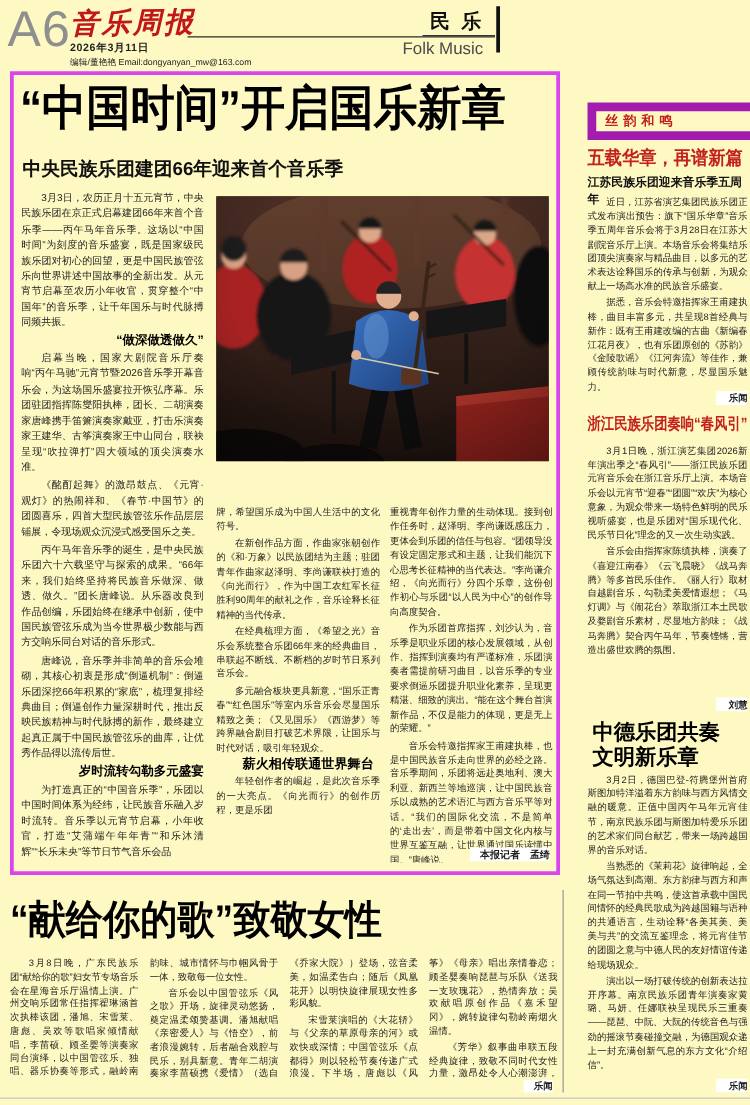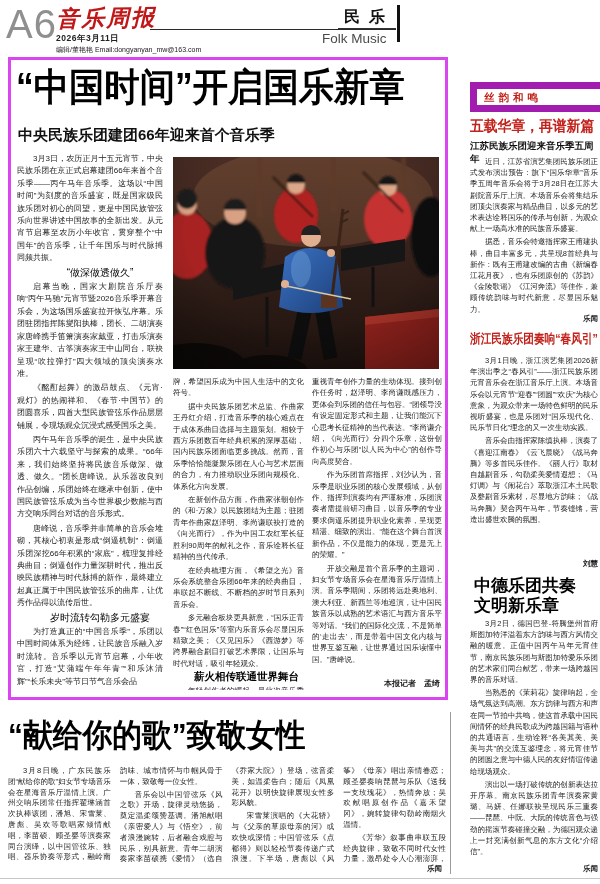--- a/index.html
+++ b/index.html
@@ -1,41 +1,41 @@
 <!DOCTYPE html>
 <html><head>
 <meta charset="utf-8">
 <style>
   html,body{margin:0;padding:0;background:#e9e9e9;}
-  .page{position:relative;width:600px;height:884px;background:#ffffff;margin:0 auto;
+  .page{position:relative;width:600px;height:884px;background:#fef9c3;margin:0 auto;
         font-family:"Liberation Sans","DejaVu Sans",sans-serif;color:#1a1a1a;overflow:hidden;}
   .abs{position:absolute;}
   
   .pageno{left:6px;top:2px;font-size:40px;color:#8f8f8f;font-weight:500;letter-spacing:1px;}
   .logo{left:56px;top:3px;font-size:23px;color:#c01818;font-weight:bold;font-style:italic;
         font-family:"DejaVu Serif","Liberation Serif",serif;letter-spacing:2px;transform:rotate(-1deg);}
   .hrule{left:150px;top:29px;width:246px;height:1px;background:#2a2a2a;}
   .hdate{left:56px;top:33px;font-size:8.5px;font-weight:600;color:#222;letter-spacing:.5px;text-align:right;}
   .heditor{left:56px;top:45px;font-size:7px;color:#222;}
   .seccn{left:344px;top:7px;font-size:16px;font-weight:700;letter-spacing:9px;color:#111;white-space:nowrap;}
   .secrule{left:338px;top:28px;width:58px;height:1px;background:#333;}
   .secen{left:322px;top:31px;font-size:13.5px;color:#4a4a4a;}
   .hvbar{left:397px;top:5px;width:3px;height:37px;background:#111;}
   
   .mainbox{left:8px;top:57px;width:434px;height:637px;border:3px solid #d946ef;}
   .m-headline{position:absolute;left:5px;top:6px;font-size:38px;font-weight:900;color:#000;
               white-space:nowrap;letter-spacing:0;transform:scaleX(.93);transform-origin:left;line-height:1.15;}
   .m-subhead{position:absolute;left:7px;top:66px;font-size:15px;font-weight:700;color:#111;}
   .mcol{position:absolute;text-align:justify;overflow:hidden;color:#1c1c1c;}
   .mcol p{margin:0 0 2px;text-indent:2em;}
-  .mcol p.noind{text-indent:0;}
+  .mcol p.noind{text-indent:0;margin-top:28px;}
   .m-col1{left:6px;top:93px;width:146px;height:536px;font-size:8px;line-height:12.4px;}
   .m-col2{left:162px;top:316px;width:131px;height:314px;font-size:7.5px;line-height:11.4px;}
   .m-col3{left:301px;top:316px;width:130px;height:314px;font-size:7.5px;line-height:11.4px;}
-  .m-sub{text-align:center;font-weight:400;font-size:10px;margin:6px 0 5px;text-indent:0;color:#000;}
+  .m-sub{text-align:right;font-weight:700;font-size:10px;margin:6px 0 5px;text-indent:0;color:#000;}
   .m-sub2{text-align:left;font-weight:700;font-size:10.5px;margin:5px 0 4px;text-indent:0;color:#000;}
   .m-byline{position:absolute;right:2px;bottom:1px;font-weight:700;font-size:8px;background:#fff;padding-left:8px;}
   .photo{left:162px;top:97px;width:266px;height:212px;overflow:hidden;background:#241511;}
   
   .b-headline{left:8px;top:714px;font-size:32px;font-weight:900;color:#000;white-space:nowrap;
               transform:scaleX(.93);transform-origin:left;}
   .b-wrap{left:8px;top:766px;width:438px;height:108px;}
   .b-body{column-count:4;column-gap:9px;height:108px;font-size:7.5px;line-height:10.8px;
           text-align:justify;overflow:hidden;color:#1c1c1c;}
   .b-body p{margin:0 0 2px;text-indent:2em;}
@@ -156,32 +156,31 @@
           <polygon points="192,160 266,152 266,160 192,168" fill="#a53228"></polygon>
           <ellipse cx="22" cy="208" rx="50" ry="22" fill="#0d0a08"></ellipse>
           <ellipse cx="95" cy="214" rx="40" ry="16" fill="#0d0a08"></ellipse>
         </g>
         <rect width="266" height="212" fill="url(#vig)"></rect>
       </svg>
     </div>
 
     <div class="mcol m-col2">
       <p class="noind">牌，希望国乐成为中国人生活中的文化符号。</p>
-      <p>据中央民族乐团艺术总监、作曲家王丹红介绍，打造音乐季的核心难点在于成体系曲目选择与主题策划。相较于西方乐团数百年经典积累的深厚基础，国内民族乐团面临更多挑战。然而，音乐季恰恰能凝聚乐团在人心与艺术层面的合力，有力推动职业乐团向规模化、体系化方向发展。</p>
       <p>在新创作品方面，作曲家张朝创作的《和·万象》以民族团结为主题；驻团青年作曲家赵泽明、李尚谦联袂打造的《向光而行》，作为中国工农红军长征胜利90周年的献礼之作，音乐诠释长征精神的当代传承。</p>
       <p>在经典梳理方面，《希望之光》音乐会系统整合乐团66年来的经典曲目，串联起不断线、不断档的岁时节日系列音乐会。</p>
       <p>多元融合板块更具新意，“国乐正青春”“红色国乐”等室内乐音乐会尽显国乐精致之美；《又见国乐》《西游梦》等跨界融合剧目打破艺术界限，让国乐与时代对话，吸引年轻观众。</p>
       <p class="m-sub2">薪火相传联通世界舞台</p>
       <p>年轻创作者的崛起，是此次音乐季的一大亮点。《向光而行》的创作历程，更是乐团</p>
     </div>
 
     <div class="mcol m-col3">
       <p class="noind">重视青年创作力量的生动体现。接到创作任务时，赵泽明、李尚谦既感压力，更体会到乐团的信任与包容。“团领导没有设定固定形式和主题，让我们能沉下心思考长征精神的当代表达。”李尚谦介绍，《向光而行》分四个乐章，这份创作初心与乐团“以人民为中心”的创作导向高度契合。</p>
       <p>作为乐团首席指挥，刘沙认为，音乐季是职业乐团的核心发展领域，从创作、指挥到演奏均有严谨标准，乐团演奏者需提前研习曲目，以音乐季的专业要求倒逼乐团提升职业化素养，呈现更精湛、细致的演出。“能在这个舞台首演新作品，不仅是能力的体现，更是无上的荣耀。”</p>
-      <p>开放交融是首个音乐季的主题词，妇女节专场音乐会在星海音乐厅温情上演。音乐季期间，乐团将远赴奥地利、澳大利亚、新西兰等地巡演，让中国民族音乐以成熟的艺术语汇与西方音乐平等对话。“我们的国际化交流，不是简单的‘走出去’，而是带着中国文化内核与世界互鉴互融，让世界通过国乐读懂中国。”唐峰说。</p>
+      <p>音乐会特邀指挥家王甫建执棒，也是中国民族音乐走向世界的必经之路。音乐季期间，乐团将远赴奥地利、澳大利亚、新西兰等地巡演，让中国民族音乐以成熟的艺术语汇与西方音乐平等对话。“我们的国际化交流，不是简单的‘走出去’，而是带着中国文化内核与世界互鉴互融，让世界通过国乐读懂中国。”唐峰说。</p>
       <div class="m-byline">本报记者　孟绮</div>
     </div>
   </div>
 
   <div class="abs b-headline">“献给你的歌”致敬女性</div>
   <div class="abs b-wrap">
     <div class="b-body">
       <p>3月8日晚，广东民族乐团“献给你的歌”妇女节专场音乐会在星海音乐厅温情上演。广州交响乐团常任指挥翟琳涵首次执棒该团，潘旭、宋雪莱、唐彪、吴欢等歌唱家倾情献唱，李苗硕、顾圣婴等演奏家同台演绎，以中国管弦乐、独唱、器乐协奏等形式，融岭南韵味、城市情怀与巾帼风骨于一体，致敬每一位女性。</p>
       <p>音乐会以中国管弦乐《风之歌》开场，旋律灵动悠扬，奠定温柔颂赞基调。潘旭献唱《亲密爱人》与《悟空》，前者浪漫婉转，后者融合戏腔与民乐，别具新意。青年二胡演奏家李苗硕携《爱情》（选自《乔家大院》）登场，弦音柔美，如温柔告白；随后《凤凰花开》以明快旋律展现女性多彩风貌。</p>
       <p>宋雪莱演唱的《大花轿》与《父亲的草原母亲的河》或欢快或深情；中国管弦乐《点都得》则以轻松节奏传递广式浪漫。下半场，唐彪以《风筝》《母亲》唱出亲情眷恋；顾圣婴奏响琵琶与乐队《送我一支玫瑰花》，热情奔放；吴欢献唱原创作品《嘉禾望冈》，婉转旋律勾勒岭南烟火温情。</p>

